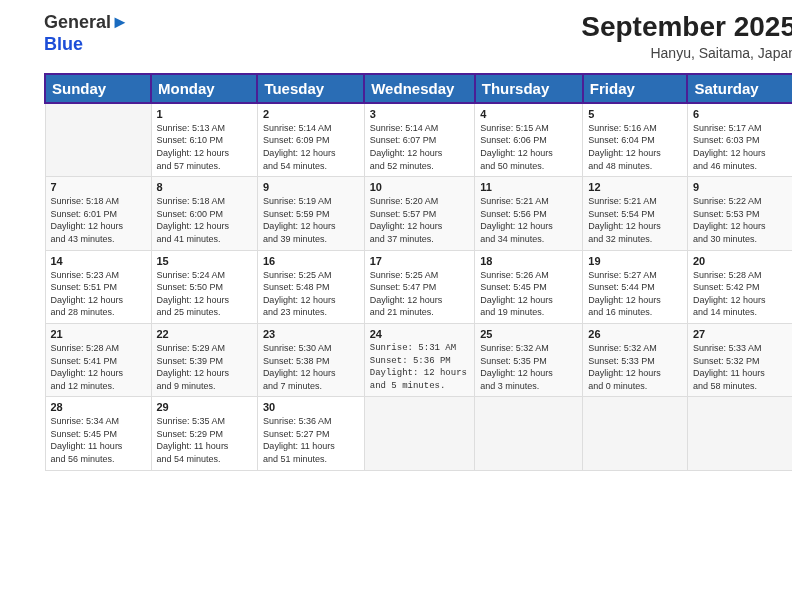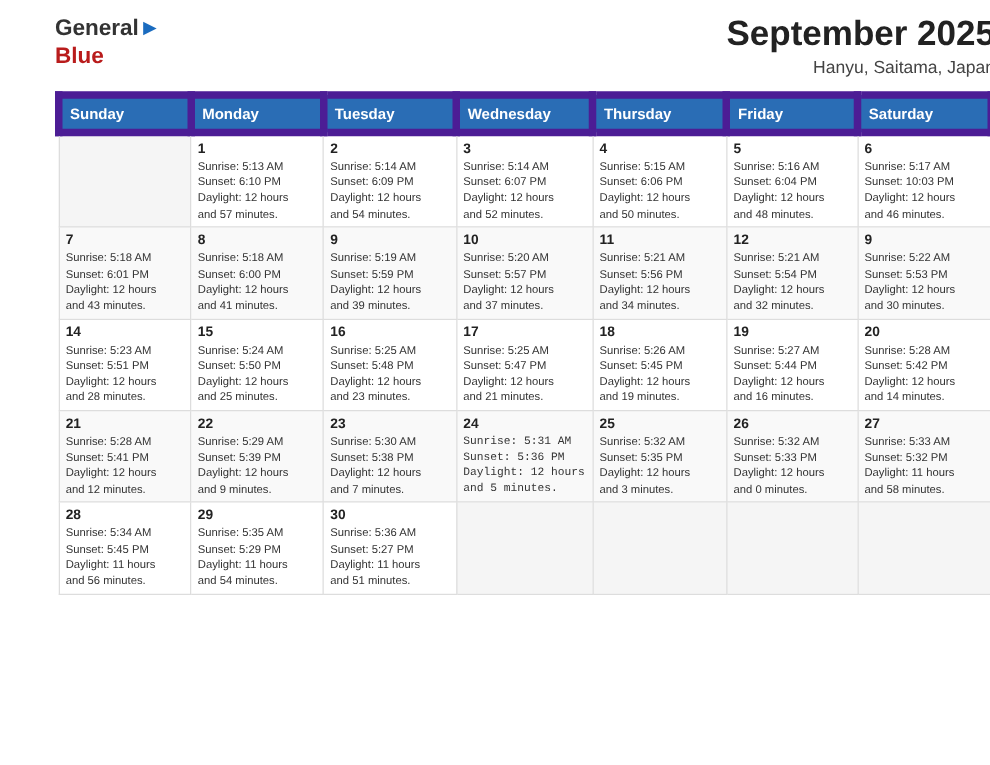--- a/index.html
+++ b/index.html
@@ -26,21 +26,21 @@
     .logo {
       display: flex;
       align-items: center;
     }
     .logo-text {
       font-size: 18px;
       font-weight: bold;
       line-height: 1.2;
     }
     .logo-general { color: #333; }
-    .logo-blue { color: #b91c1c; }
+    .logo-blue { color: #1d4ed8; }
     .title-section {
       text-align: right;
     }
     .month-title {
       font-size: 28px;
       font-weight: bold;
       color: #222;
       line-height: 1.1;
     }
     .location {
@@ -52,22 +52,22 @@
       width: 100%;
       border-collapse: collapse;
       font-size: 10px;
       border: 1px solid #ccc;
     }
     .calendar th {
       background: #2a6db5;
       color: #fff;
       text-align: left;
       padding: 5px 6px;
-      font-size: 12px;
-      border: 6px solid #4c1d95;
+      font-size: 15px;
+      border: 2px solid #4c1d95;
     }
     .calendar td {
       border: 1px solid #ddd;
       vertical-align: top;
       padding: 4px 5px;
       width: 113px;
       min-height: 70px;
       background: #fff;
     }
     .calendar tr:nth-child(even) td {
@@ -154,21 +154,21 @@
           <td>
             <span class="day-num">5</span>
             <div class="day-info" style="white-space: pre-line;">Sunrise: 5:16 AM
 Sunset: 6:04 PM
 Daylight: 12 hours
 and 48 minutes.</div>
           </td>
           <td>
             <span class="day-num">6</span>
             <div class="day-info" style="white-space: pre-line;">Sunrise: 5:17 AM
-Sunset: 10:03 PM
+Sunset: 6:03 PM
 Daylight: 12 hours
 and 46 minutes.</div>
           </td>
         </tr>
         <tr>
           <td>
             <span class="day-num">7</span>
             <div class="day-info" style="white-space: pre-line;">Sunrise: 5:18 AM
 Sunset: 6:01 PM
 Daylight: 12 hours

